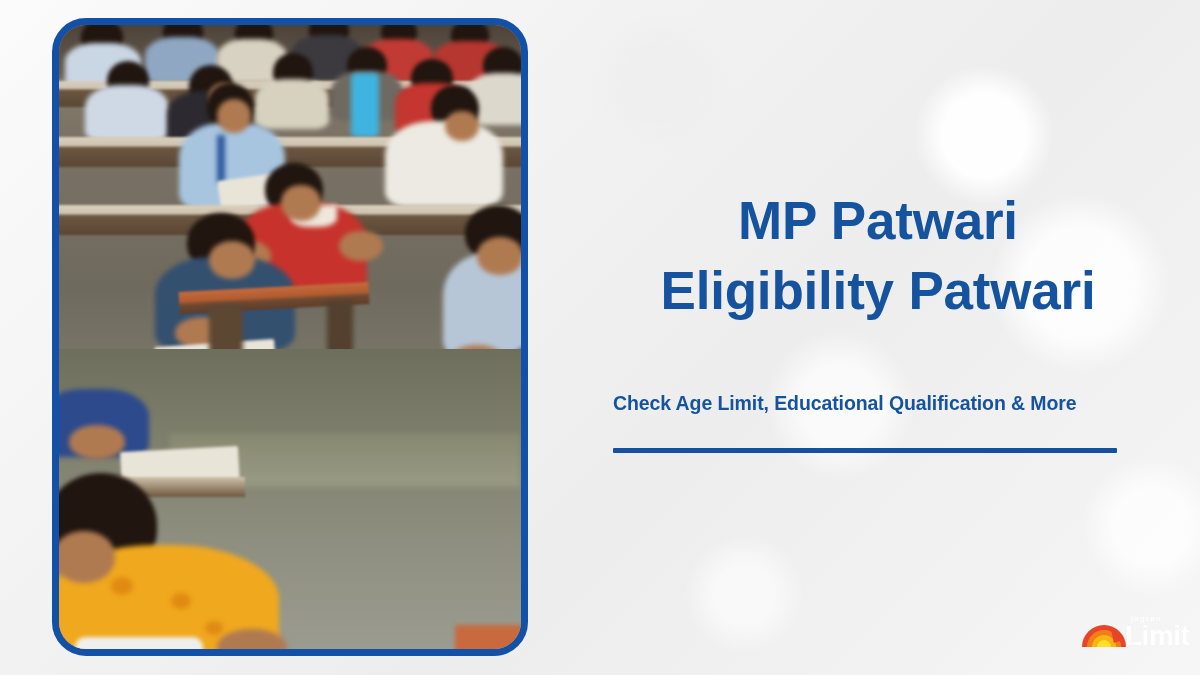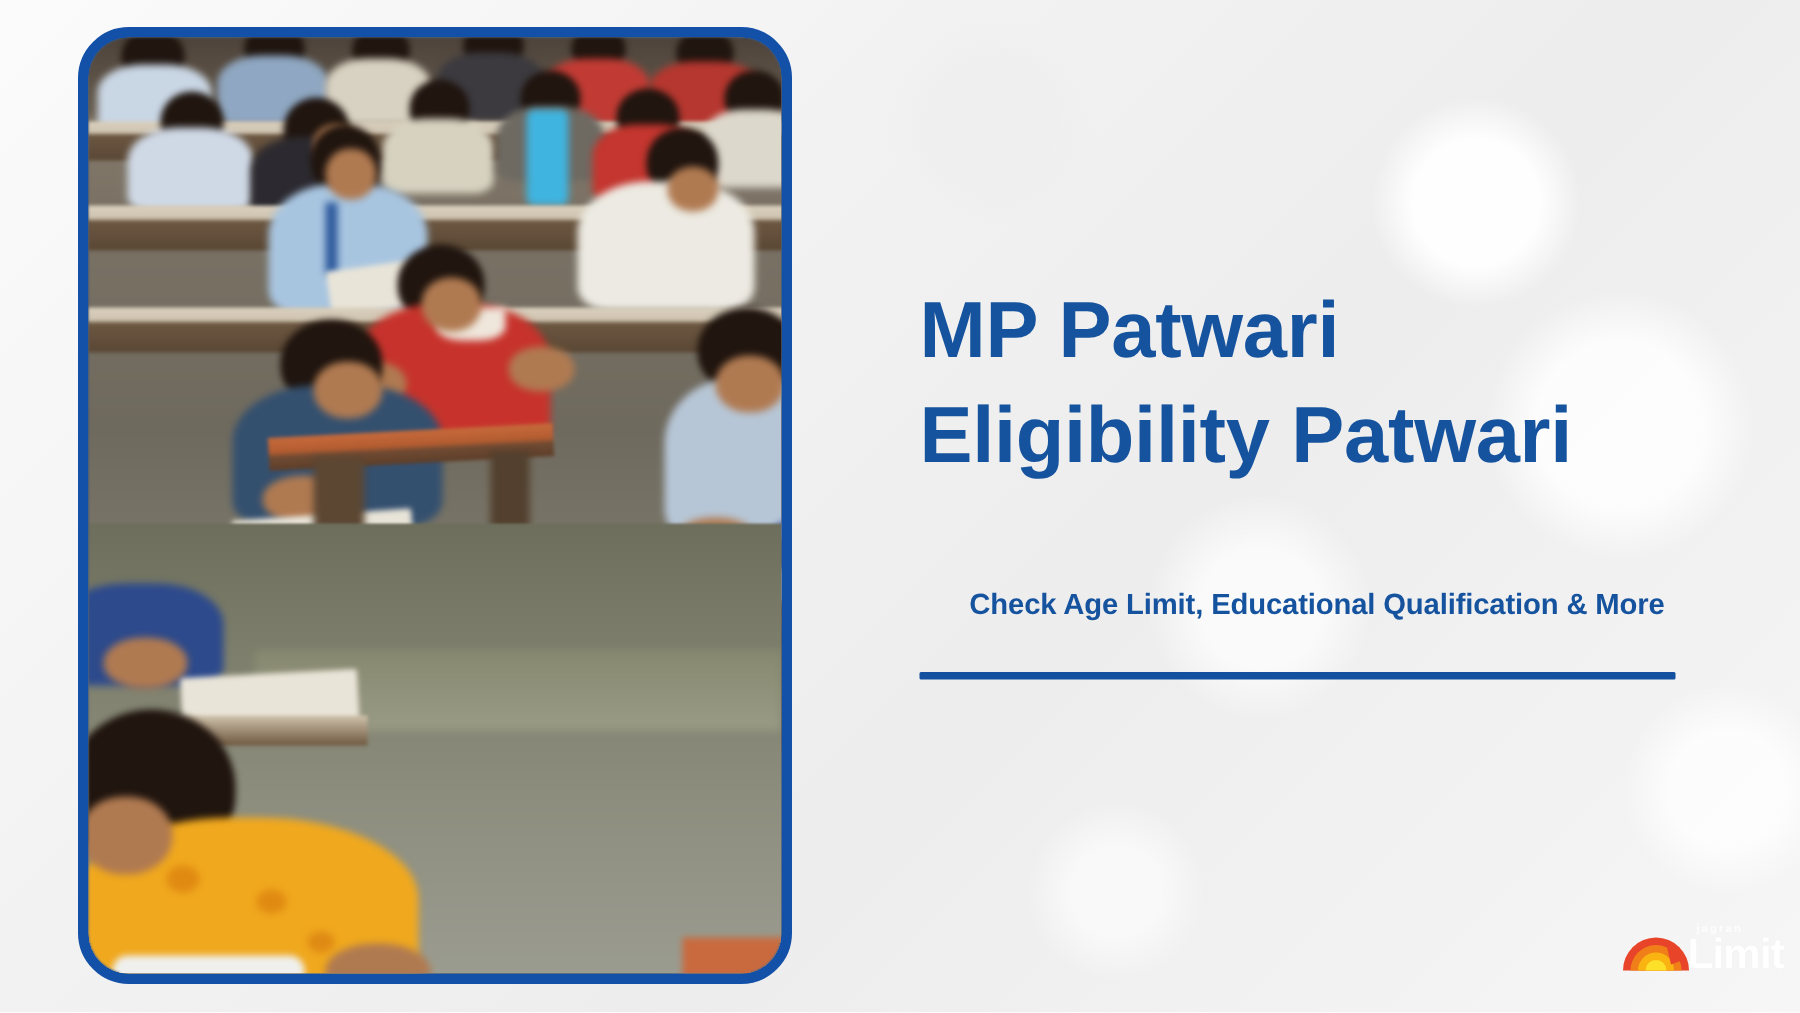--- a/index.html
+++ b/index.html
@@ -66,31 +66,31 @@
   .paper{ position:absolute; background:#e9e4d8; filter:blur(1.6px); border-radius:2px; }
 
   
   .content {
     position:absolute;
     left:600px; top:0; width:600px; height:675px;
   }
   .title {
     position:absolute;
     left:13px; top:186px; width:530px;
-    text-align:left;
+    text-align:center;
     color:#16539f;
     font-size:53px;
     font-weight:bold;
     line-height:1.32;
     letter-spacing:-0.2px;
   }
   .subtitle {
     position:absolute;
     left:13px; top:392px; width:530px;
-    text-align:center;
+    text-align:left;
     color:#16539f;
     font-size:19.5px;
     font-weight:bold;
     letter-spacing:-0.1px;
   }
   .divider {
     position:absolute;
     left:13px; top:448px;
     width:504px; height:5px;
     background:#13509f;

